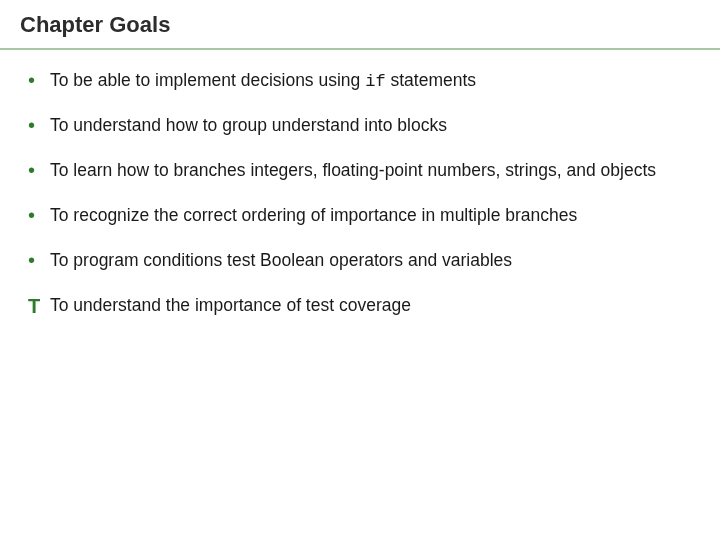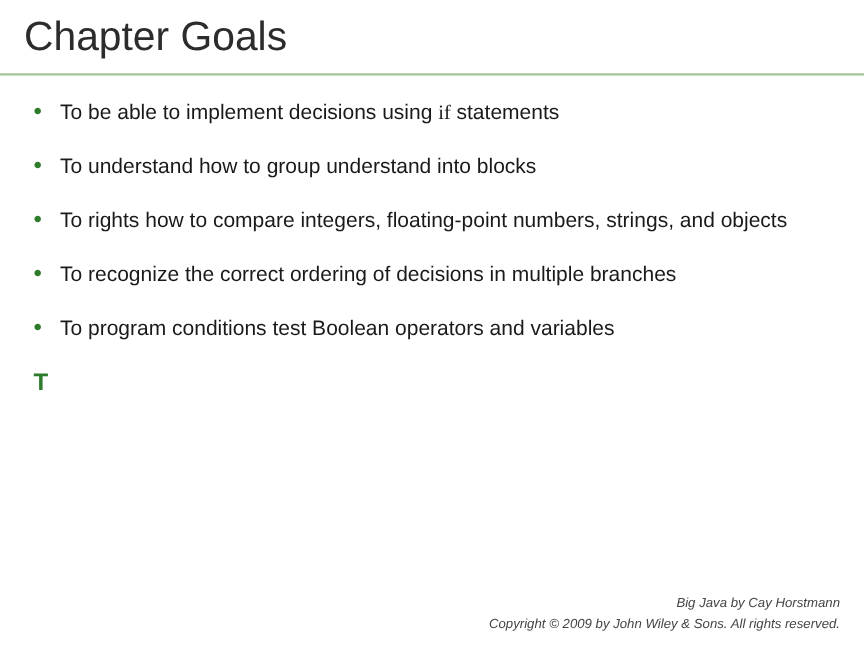--- a/index.html
+++ b/index.html
@@ -23,22 +23,22 @@
       display: flex;
       flex-direction: column;
     }
 
     .header {
       padding: 12px 20px 10px 20px;
       border-bottom: 2px solid #a8c8a0;
     }
 
     .header-title {
-      font-size: 34px;
-      font-weight: normal;
+      font-size: 22px;
+      font-weight: bold;
       color: #2c2c2c;
       font-family: Arial, Helvetica, sans-serif;
     }
 
     .content {
       padding: 18px 28px 10px 28px;
       flex: 1;
       display: flex;
       flex-direction: column;
       gap: 0px;
@@ -62,21 +62,21 @@
       align-items: flex-start;
       justify-content: flex-start;
     }
 
     .bullet-text {
       flex: 1;
     }
 
     .bullet-text code,
     .inline-code {
-      font-family: Liberation Serif, serif;
+      font-family: Liberation Mono, monospace;
       font-size: 17px;
       background: none;
       color: #1a1a1a;
     }
 
     .last-item {
       display: flex;
       align-items: flex-start;
       margin-bottom: 18px;
       font-size: 17.5px;
@@ -118,36 +118,33 @@
       </span>
     </div>
 
     <div class="bullet-item">
       <span class="bullet-dot">•</span>
       <span class="bullet-text">To understand how to group understand into blocks</span>
     </div>
 
     <div class="bullet-item">
       <span class="bullet-dot">•</span>
-      <span class="bullet-text">To rights how to compare integers, floating-point numbers, strings, and objects</span>
+      <span class="bullet-text">To learn how to branches integers, floating-point numbers, strings, and objects</span>
     </div>
 
     <div class="bullet-item">
       <span class="bullet-dot">•</span>
-      <span class="bullet-text">To recognize the correct ordering of decisions in multiple branches</span>
+      <span class="bullet-text">To recognize the correct ordering of importance in multiple branches</span>
     </div>
 
     <div class="bullet-item">
       <span class="bullet-dot">•</span>
       <span class="bullet-text">To program conditions test Boolean operators and variables</span>
     </div>
 
     <div class="last-item">
       <span class="t-bullet">T</span>
+      <span class="bullet-text">To understand the importance of test coverage</span>
     </div>
 
   </div>
 
-  <div class="footer">
-    <span>Big Java by Cay Horstmann</span><br>
-    <span>Copyright © 2009 by John Wiley &amp; Sons.  All rights reserved.</span>
-  </div>
 </div>
 
 </body></html>

